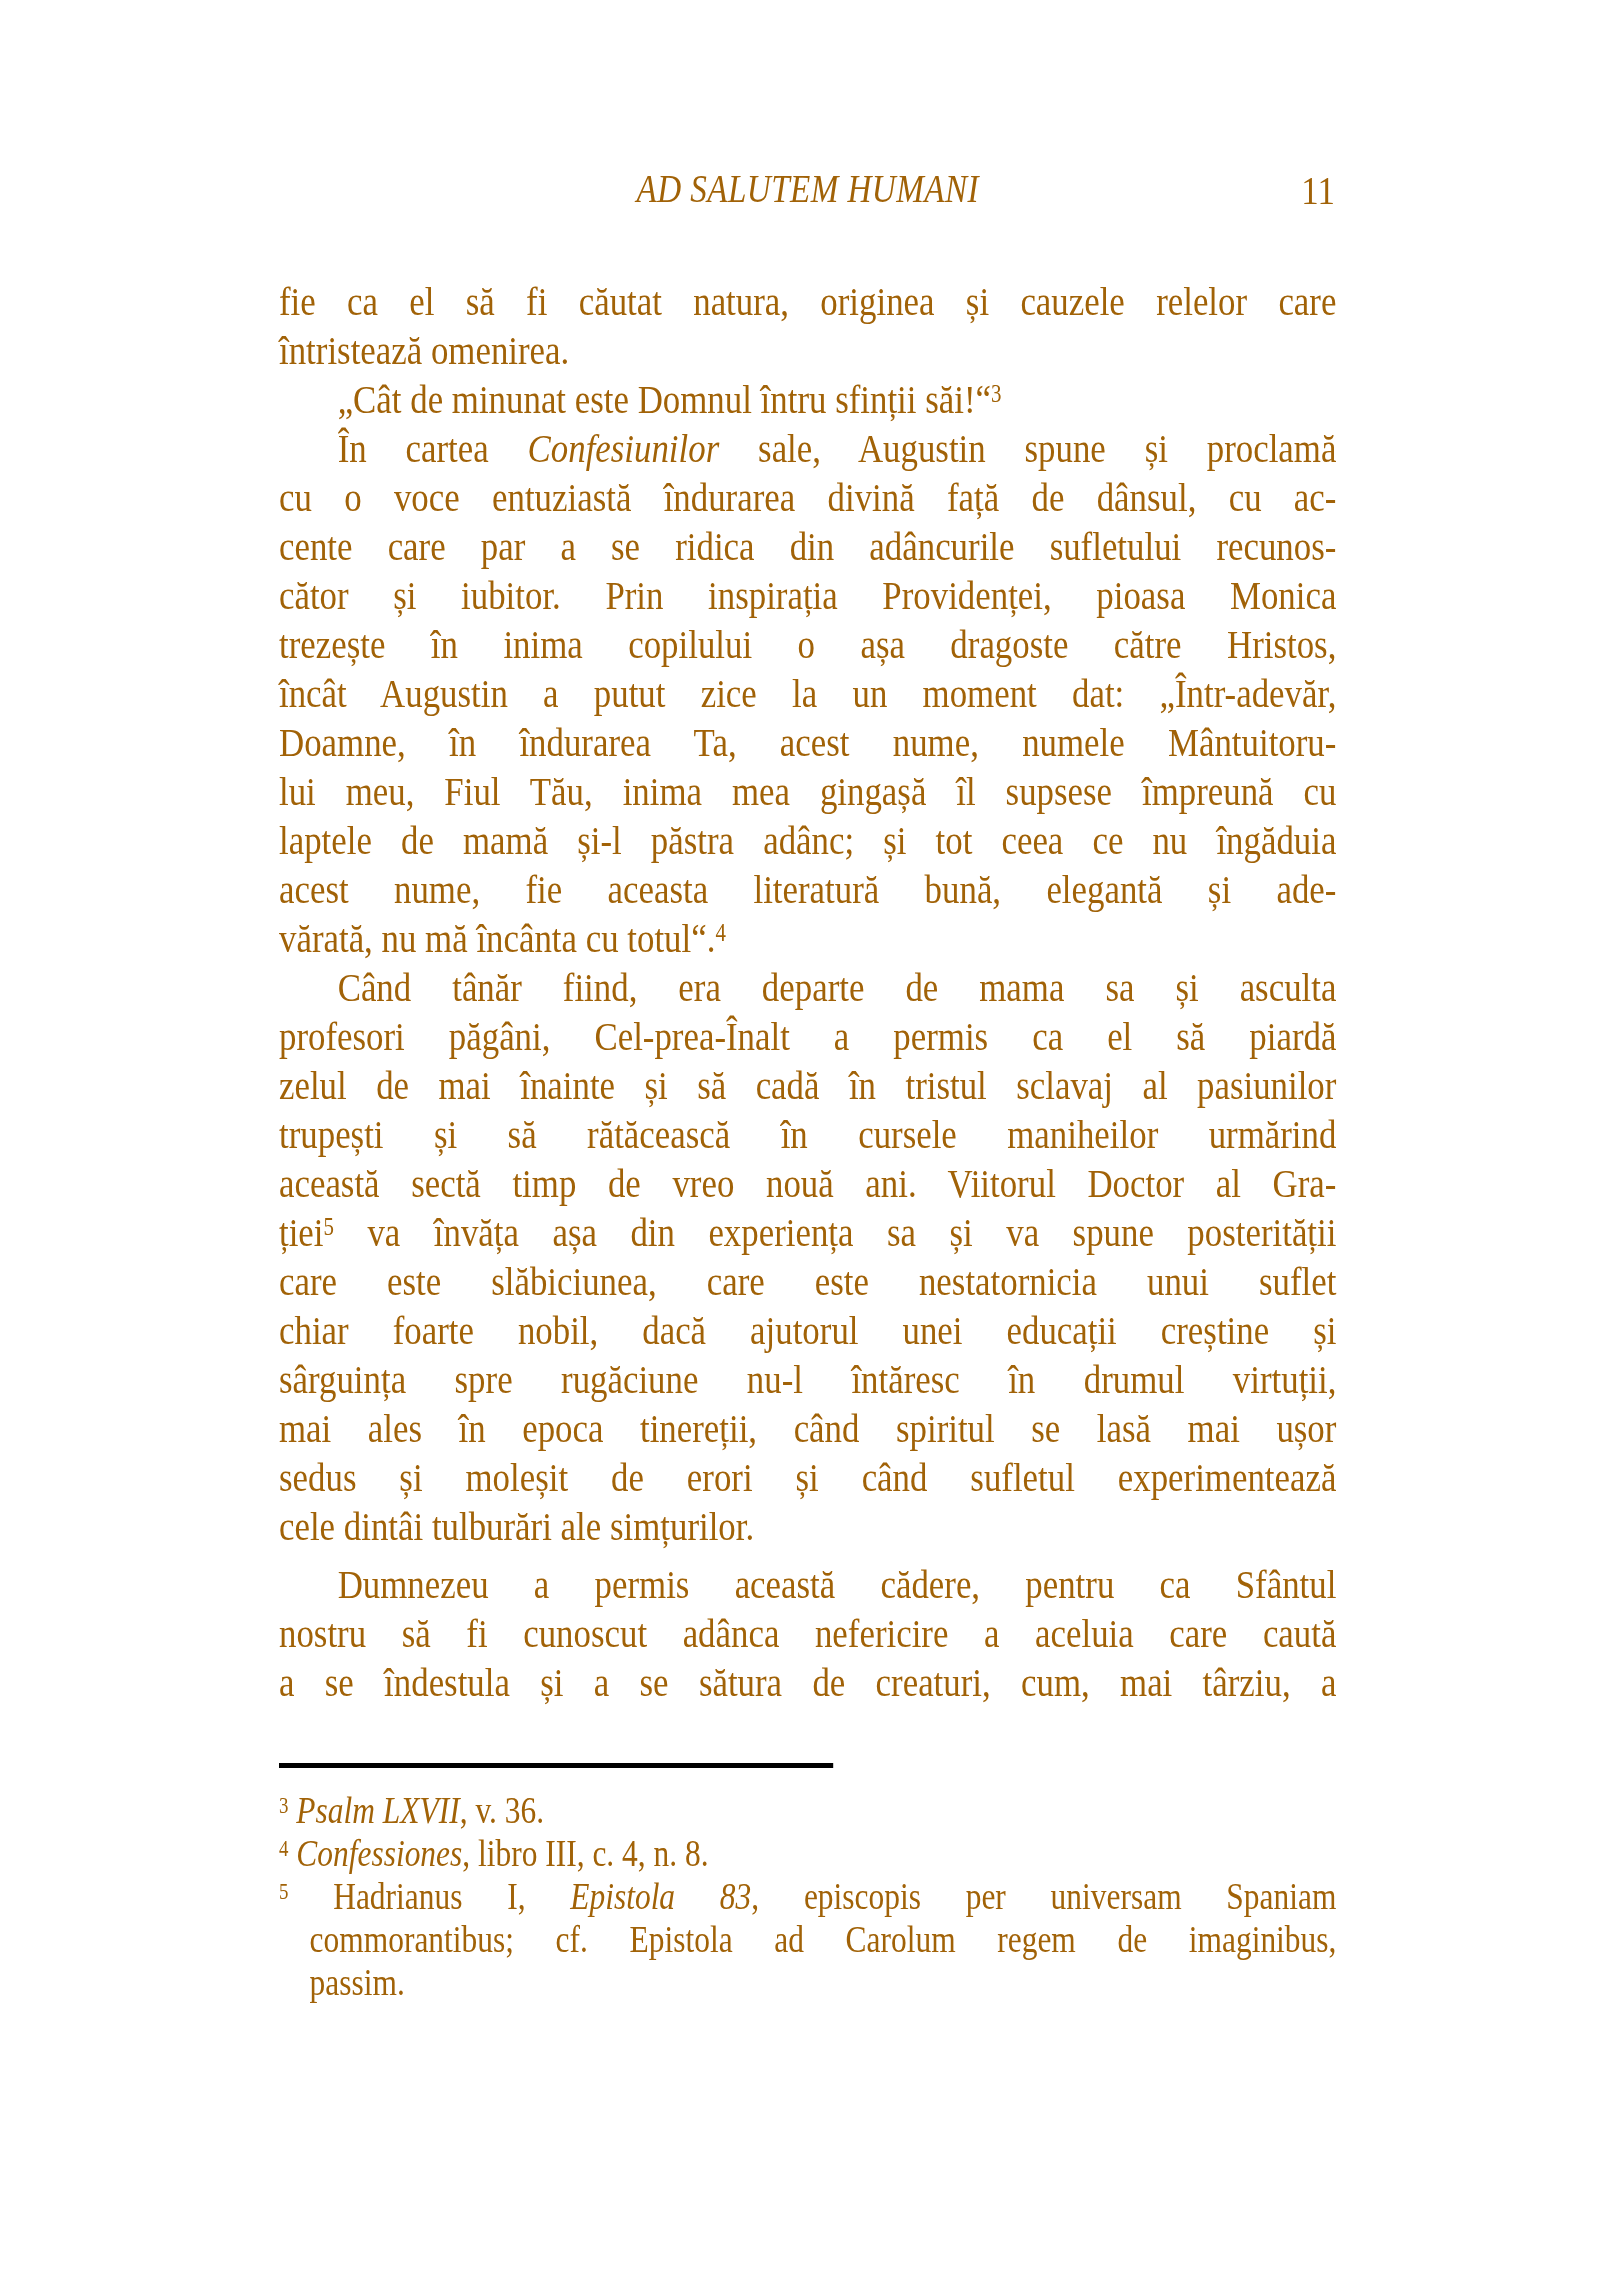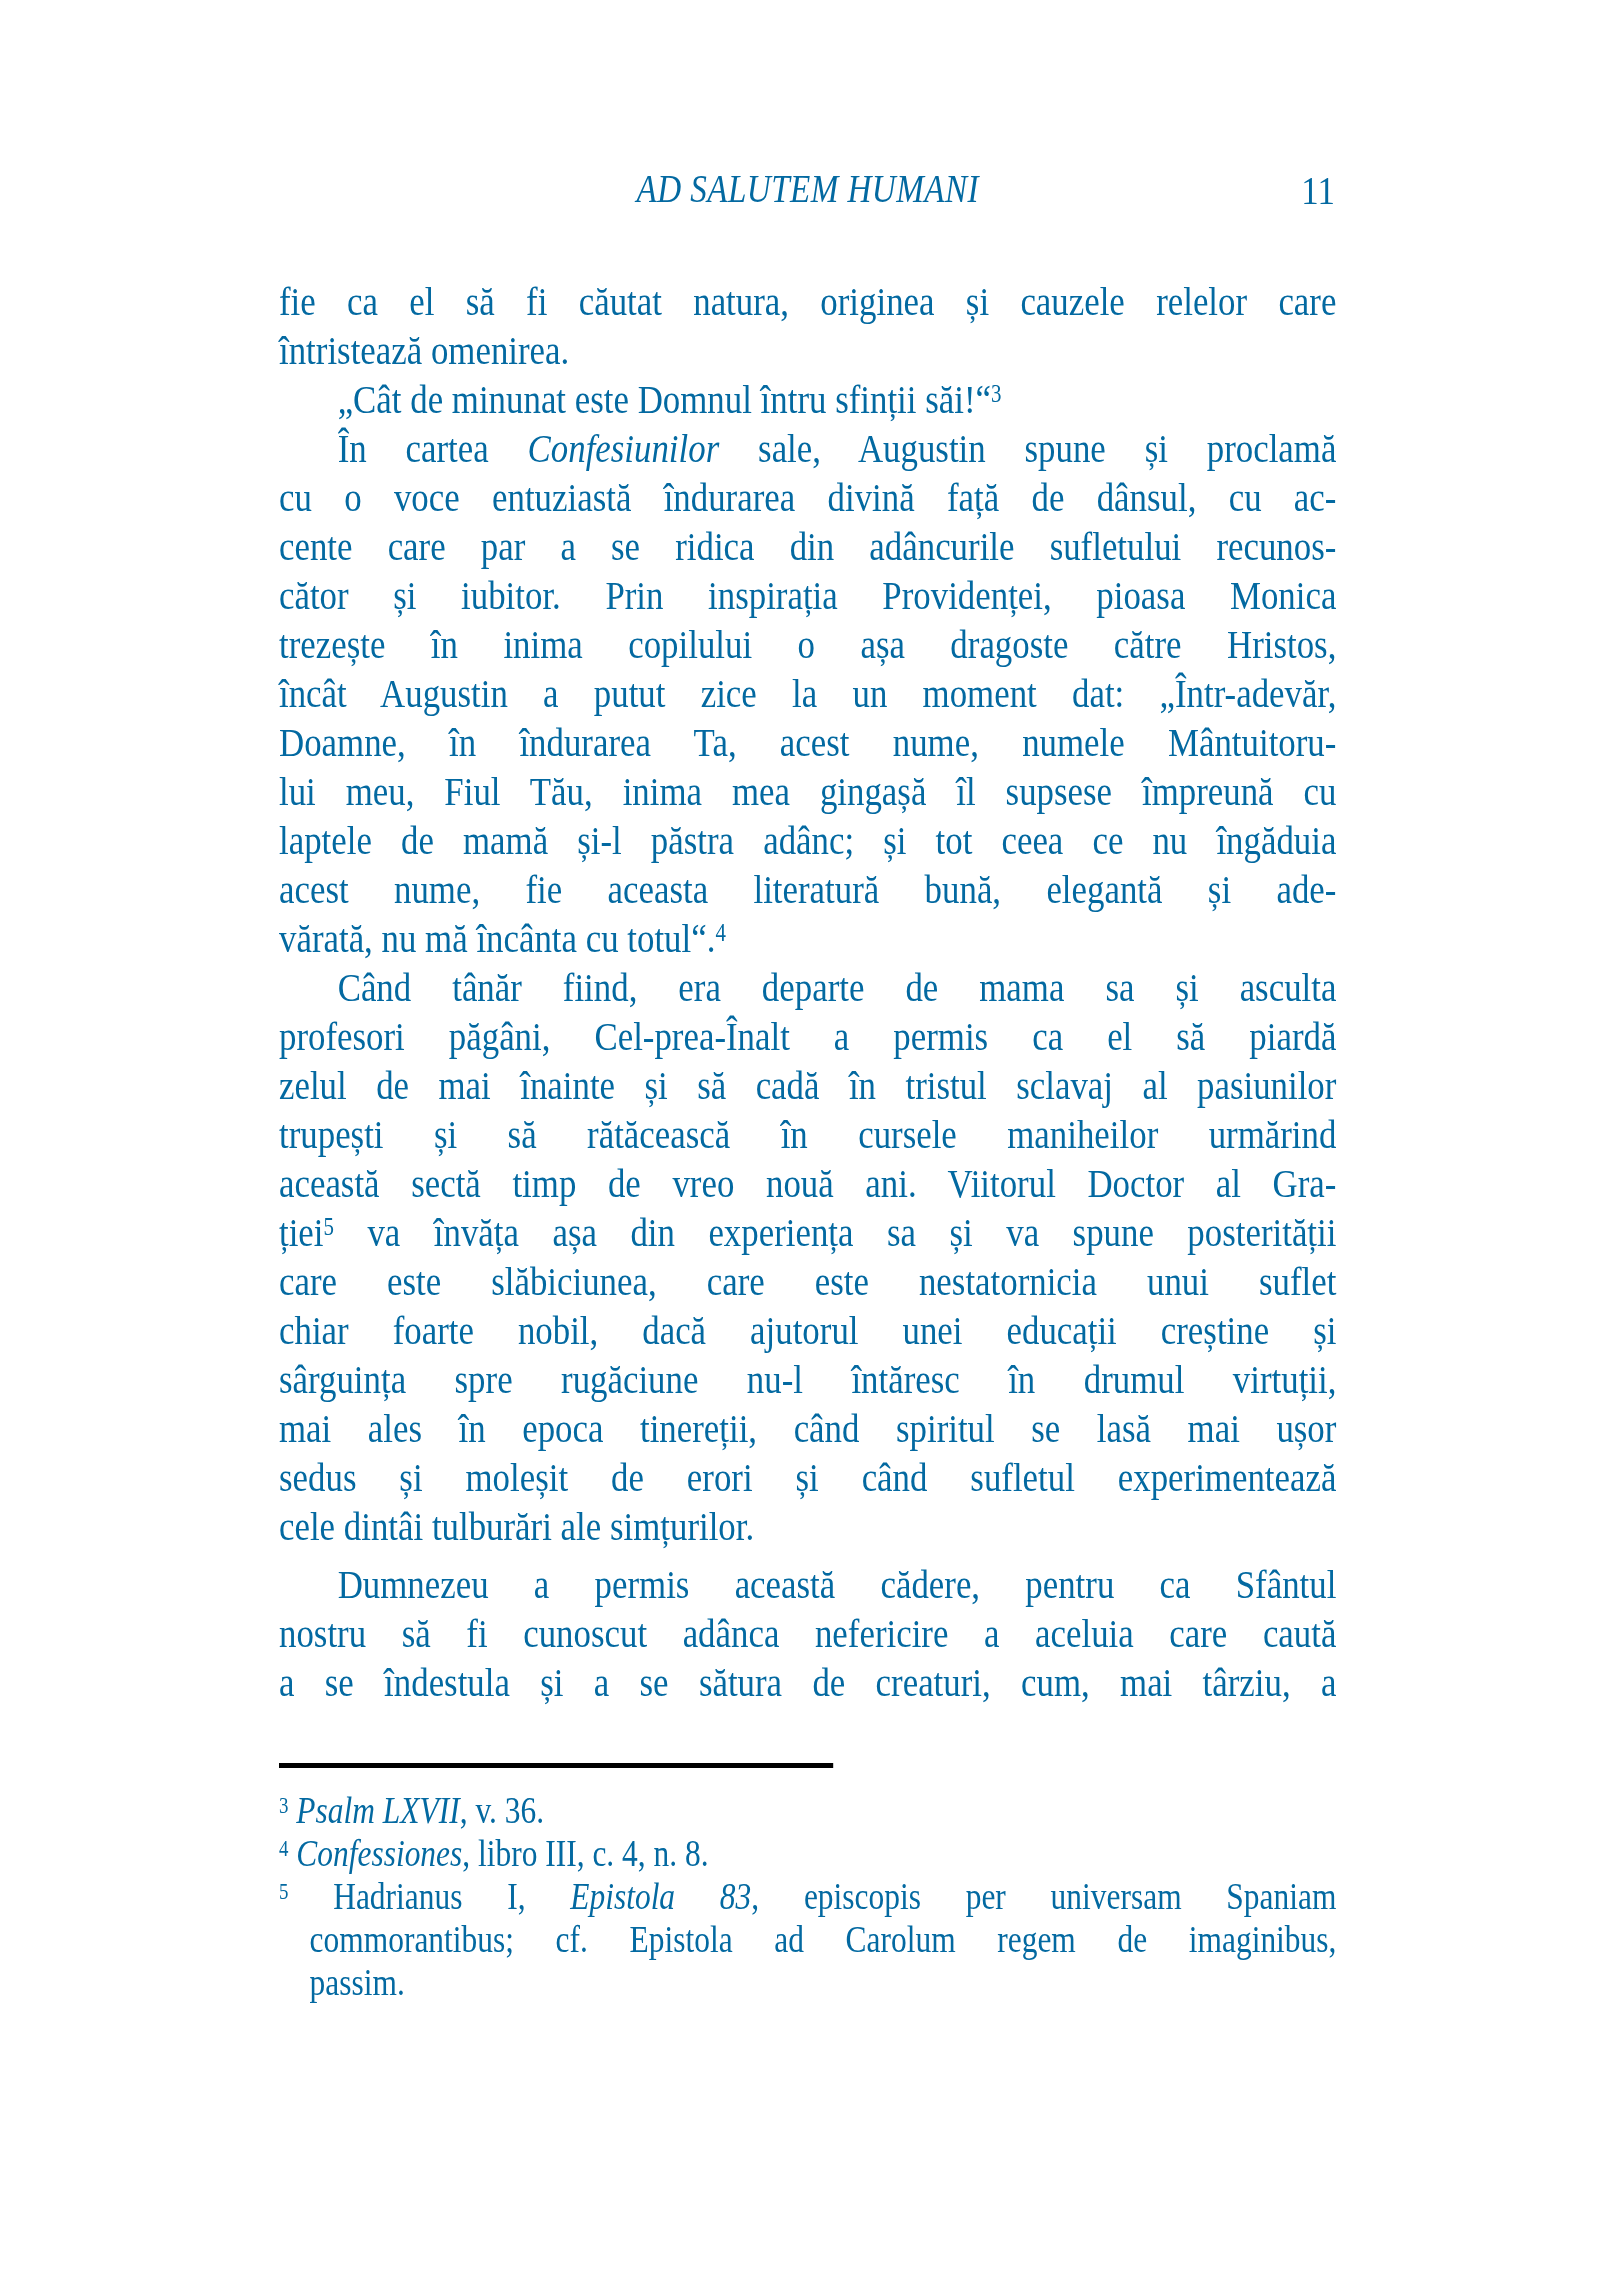--- a/index.html
+++ b/index.html
@@ -1,18 +1,18 @@
 <!DOCTYPE html>
 <html style="font-size:14.8px"><head>
 <meta charset="utf-8">
 <style>
   html,body { margin:0; padding:0; background:#ffffff; }
   .page {
     position:relative; width:1613px; height:2290px;
-    background:#ffffff; overflow:hidden; color:#0369a1;
+    background:#ffffff; overflow:hidden; color:#a16207;
     font-family:"Liberation Serif", serif;
   }
   .content {
     position:absolute; left:279px; top:0; width:1244px; height:2290px;
     transform:scaleX(0.85); transform-origin:0 0;
   }
   .header-row { position:absolute; top:166px; left:0; width:100%; height:48px; text-align:center; }
   .title { font-style:italic; font-size:39px; letter-spacing:0.5px; }
   .pagenum { position:absolute; right:1.8px; top:0; font-size:41px; font-style:normal; }
   .body-text { position:absolute; top:277px; left:0; width:100%; font-size:41px; line-height:49px; }

